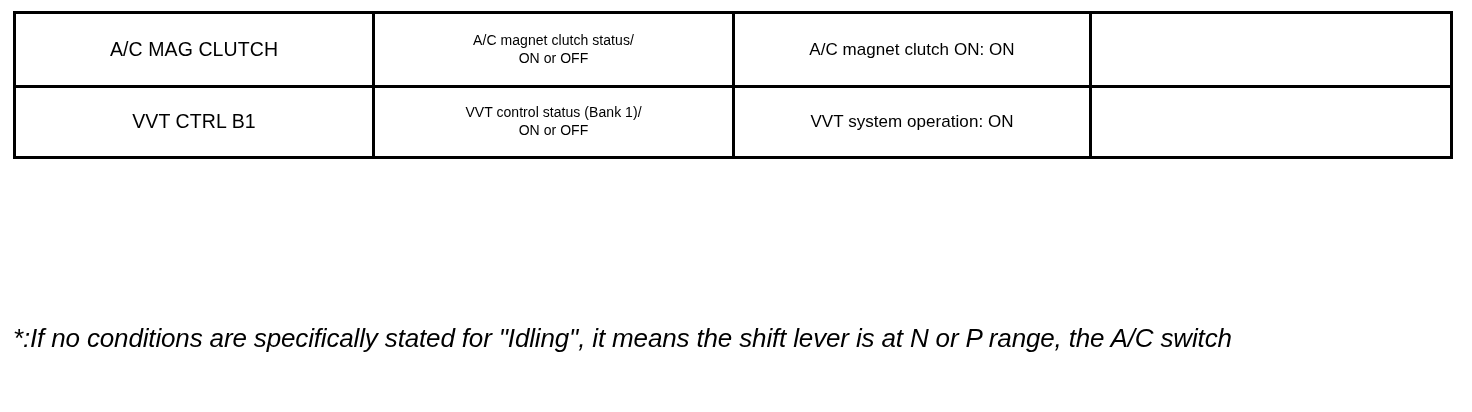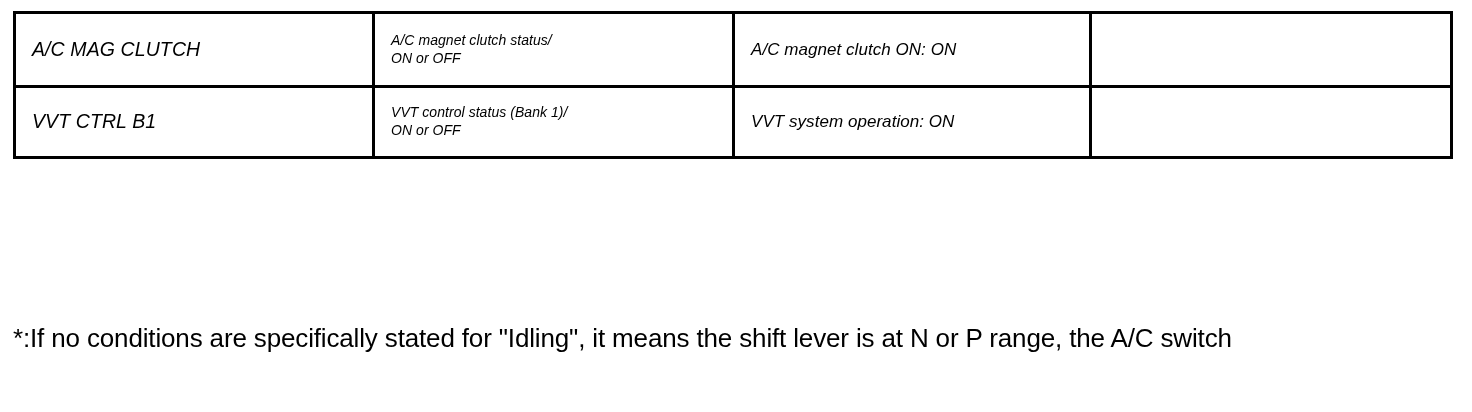--- a/index.html
+++ b/index.html
@@ -32,25 +32,25 @@
     left: 13px;
     top: 11px;
     width: 1437px;
     border-collapse: collapse;
     table-layout: fixed;
     background: #ffffff;
   }
   .data-table td {
     border: 3px solid #000000;
     padding: 16px;
+    text-align: center;
     vertical-align: middle;
     line-height: 1.28;
     color: #000000;
     background: #ffffff;
-    font-style: italic;
   }
 
   .col-param   { width: 359px; }
   .col-desc    { width: 360px; }
   .col-normal  { width: 357px; }
   .col-note    { width: 361px; }
 
   .cell-param {
     font-size: 19.5px;
     letter-spacing: 0.1px;
@@ -80,21 +80,21 @@
   .footnote {
     position: absolute;
     left: 13px;
     top: 321px;
     width: 1450px;
     font-size: 26px;
     line-height: 1.35;
     letter-spacing: -0.15px;
     color: #000000;
   }
-  .footnote-line { display: block; white-space: nowrap; }
+  .footnote-line { display: block; white-space: nowrap; font-style: italic; }
 </style>
 </head>
 <body>
 
 <div class="page">
 
   <table class="data-table">
     <colgroup>
       <col class="col-param">
       <col class="col-desc">

